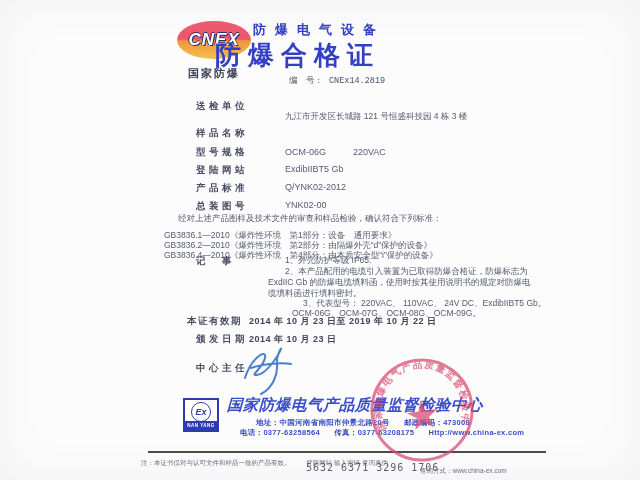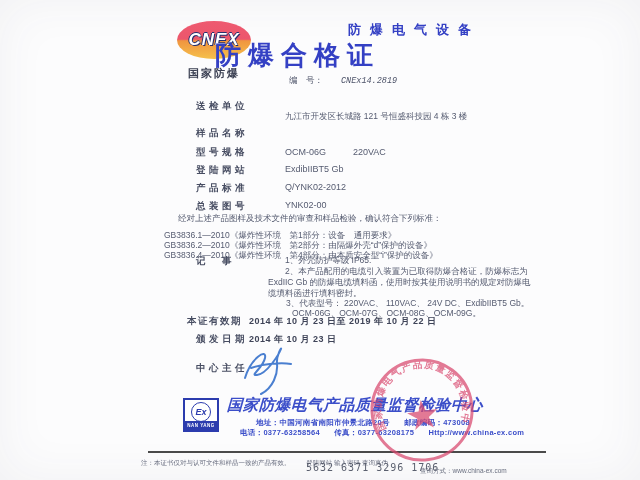--- a/index.html
+++ b/index.html
@@ -15,24 +15,24 @@
   .logo-oval{
     position:absolute;left:177px;top:21px;width:74px;height:38px;border-radius:50%;
     background:linear-gradient(180deg,#ee5a70 0%,#ec566c 48%,#f0953f 52%,#f5c04c 100%);
     display:flex;align-items:center;justify-content:center;
   }
   .logo-text{
     color:#fff;font-weight:bold;font-size:17px;letter-spacing:1px;font-style:italic;
     text-shadow:1px 1px 0 #27306e,-1px 0 0 #27306e,0 -1px 0 #27306e;
   }
   .logo-caption{left:177px;top:66px;width:74px;text-align:center;font-size:11px;letter-spacing:2px;color:#3a3f52;font-weight:bold;}
-  .subtitle{left:240px;top:21px;width:240px;text-align:right;font-size:13px;letter-spacing:9px;font-weight:bold;color:#3440c4;}
+  .subtitle{left:253px;top:21px;width:240px;text-align:left;font-size:13px;letter-spacing:9px;font-weight:bold;color:#3440c4;}
   .title{left:215px;top:38px;width:290px;text-align:left;font-size:26px;letter-spacing:7px;font-weight:bold;color:#3440c4;}
   .serial{left:289px;top:75px;font-size:8.5px;color:#4c5268;}
-  .serial .sv{font-family:"Liberation Mono",monospace;margin-left:18px;font-style:italic;}
+  .serial .sv{font-family:"Liberation Mono",monospace;margin-left:6px;}
   
   .flabel{left:196px;font-size:9.5px;letter-spacing:3.5px;color:#474d62;font-weight:bold;}
   .fvalue{left:285px;font-size:9px;color:#555b70;}
   .small{font-size:8.5px;color:#555b70;}
   .std-code{display:inline-block;width:62px;font-size:8.5px;color:#555b70;}
   .std-name{font-size:8.5px;color:#555b70;margin-left:4px;}
   .datev{font-weight:bold;color:#3f4458;font-size:9px;letter-spacing:.5px;}
   
   .exbox{position:absolute;left:183px;top:398px;width:36px;height:34px;border:2px solid #2c3cae;background:#fff;box-sizing:border-box;}
   .excirc{width:18px;height:18px;border:1.5px solid #2c3cae;border-radius:50%;margin:2px auto 0;display:flex;align-items:center;justify-content:center;
@@ -93,21 +93,21 @@
   </div>
   <div class="abs" style="left:164px;top:244px">
     <span class="std-code">GB3836.4—2010</span><span class="std-name">《爆炸性环境　第4部分：由本质安全型“i”保护的设备》</span>
   </div>
 
   <div class="abs flabel" style="top:255px">记　事</div>
   <div class="abs small" style="left:285px;top:255px">1、外壳防护等级 IP65.</div>
   <div class="abs small" style="left:285px;top:266px">2、本产品配用的电缆引入装置为已取得防爆合格证，防爆标志为</div>
   <div class="abs small" style="left:268px;top:277px">ExdIIC Gb 的防爆电缆填料函，使用时按其使用说明书的规定对防爆电</div>
   <div class="abs small" style="left:268px;top:288px">缆填料函进行填料密封。</div>
-  <div class="abs small" style="left:286px;top:298px">3、代表型号：  220VAC、  110VAC、  24V DC、ExdibIIBT5 Gb。</div>
+  <div class="abs small" style="left:303px;top:298px">3、代表型号：  220VAC、  110VAC、  24V DC、ExdibIIBT5 Gb。</div>
   <div class="abs small" style="left:292px;top:308px">OCM-06G、OCM-07G、OCM-08G、OCM-09G。</div>
 
   <div class="abs flabel" style="left:187px;top:315px;letter-spacing:1.5px">本证有效期</div>
   <div class="abs datev" style="left:249px;top:315px">2014 年 10 月 23 日至  2019 年 10 月 22 日</div>
 
   <div class="abs flabel" style="top:333px">颁发日期</div>
   <div class="abs datev" style="left:249px;top:333px">2014 年 10 月 23 日</div>
 
   <div class="abs flabel" style="top:362px">中心主任</div>
 

